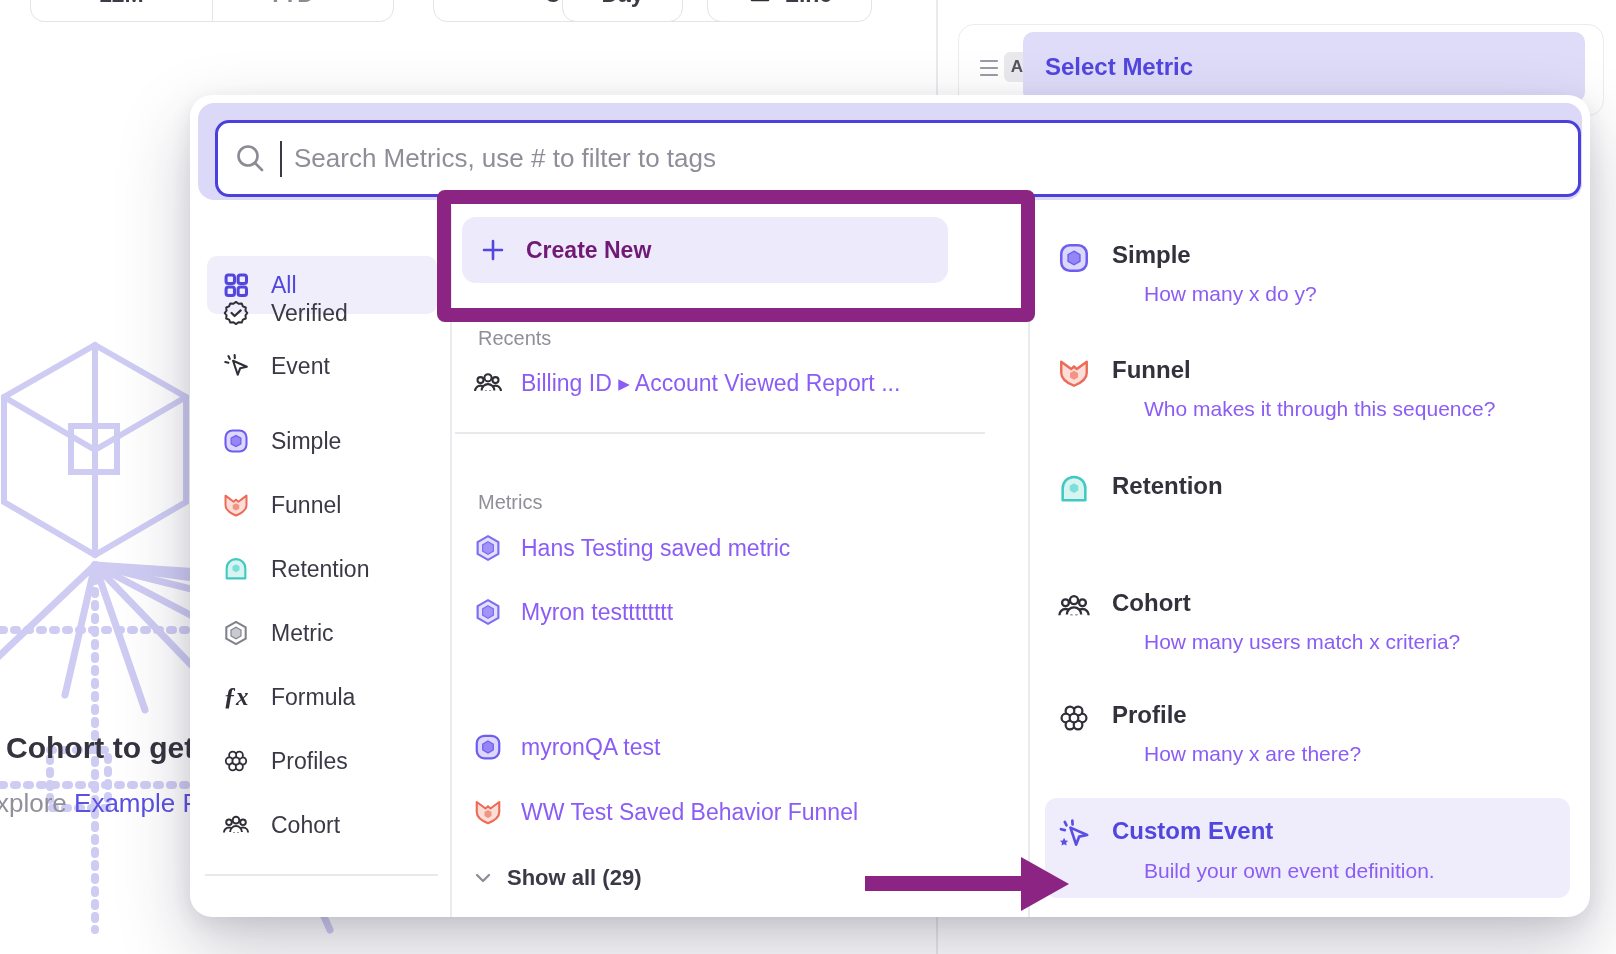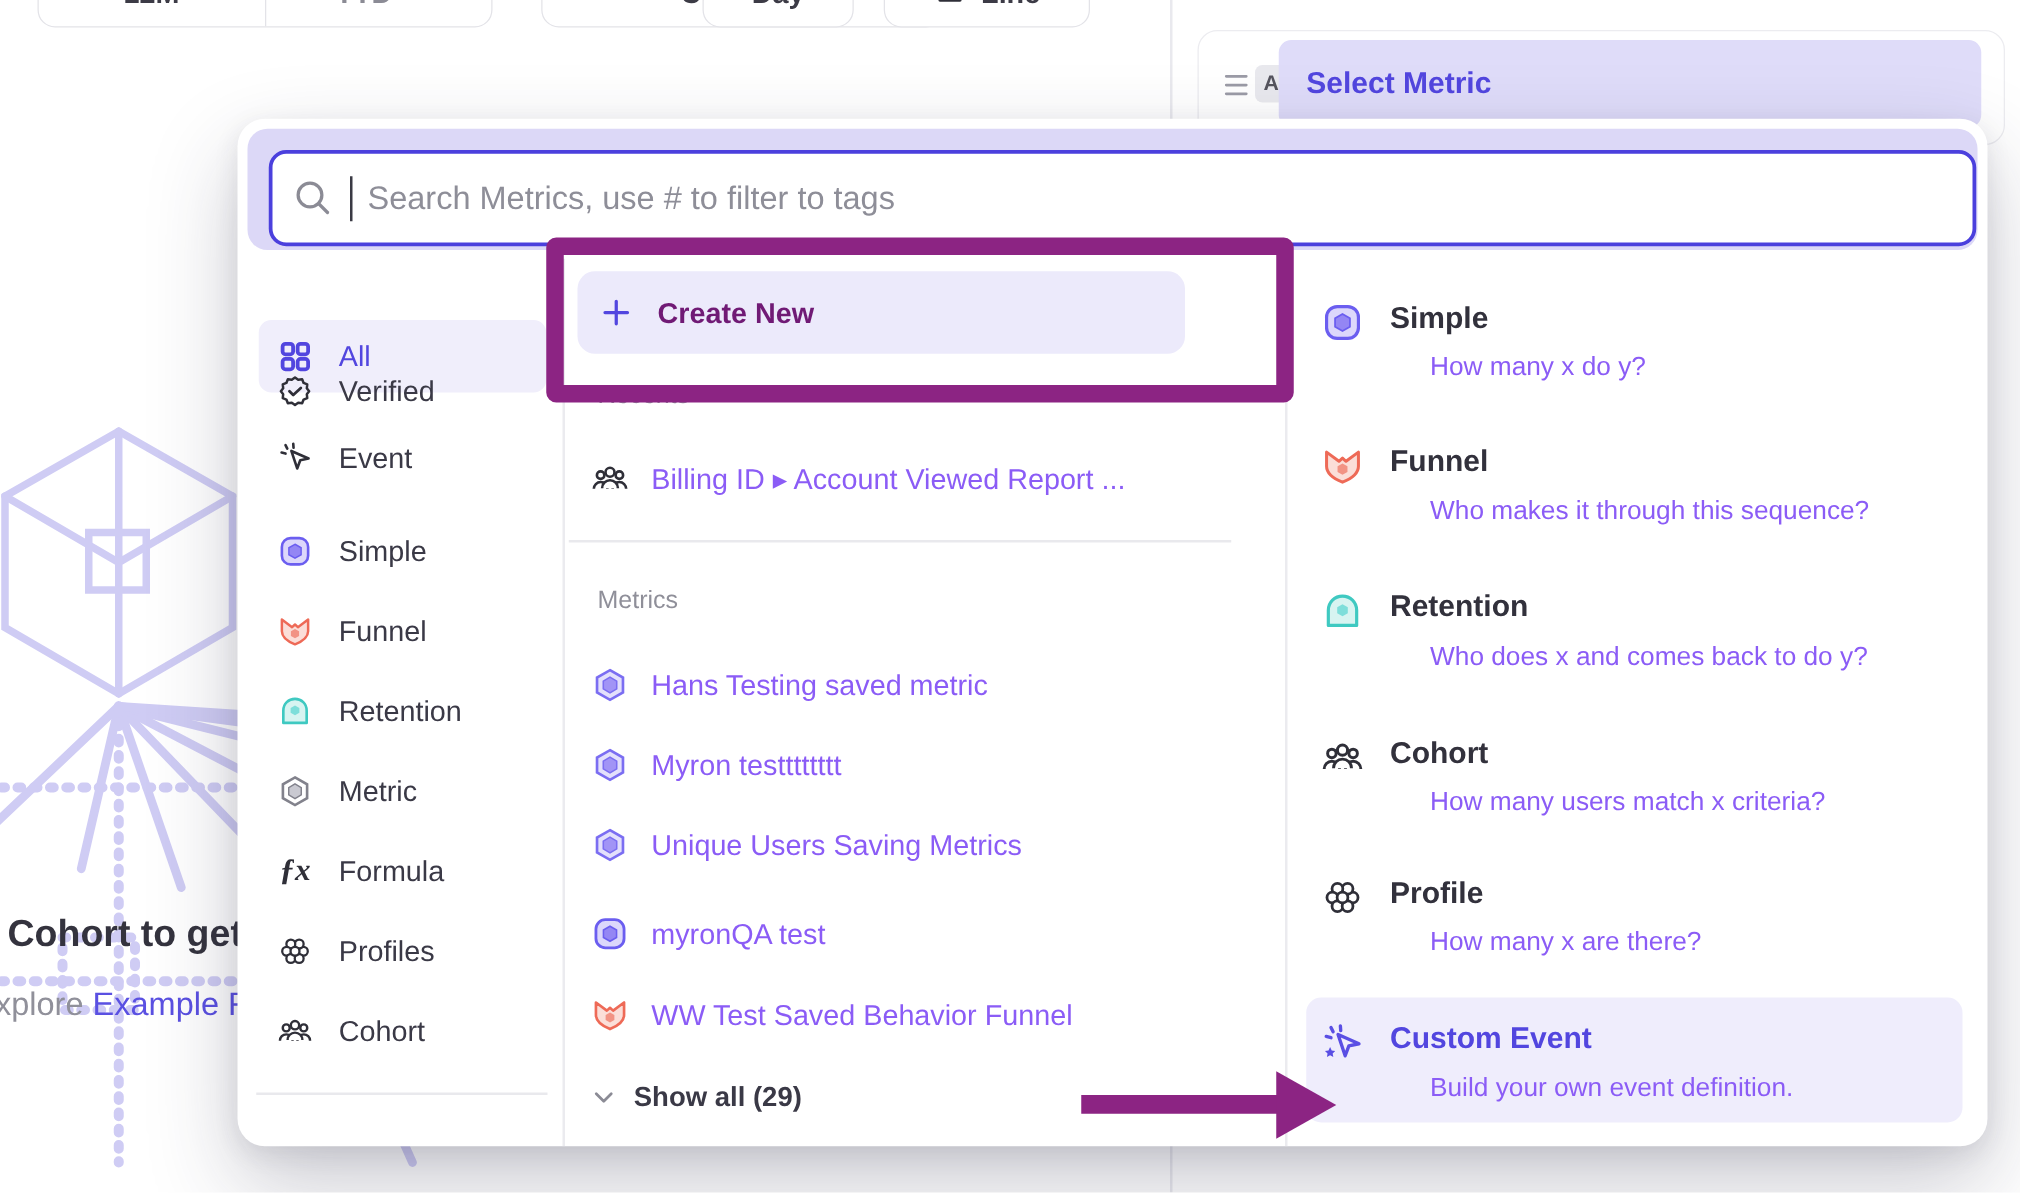--- a/index.html
+++ b/index.html
@@ -58,21 +58,21 @@
   .side-item.sel { background:#f0eefb; color:#5246df; }
   .ic { width:30px; height:30px; display:flex; align-items:center; justify-content:center; flex:none; }
   #side-divider { position:absolute; left:15px; top:779px; width:233px; height:1.5px; background:#e9e9ed; }
   .fx { font-style:italic; font-weight:600; font-size:25px; color:#2f2f38;
     font-family:"Liberation Serif", serif; }
 
   
   #create-new { position:absolute; left:272px; top:122px; width:486px; height:66px;
     background:#eceafb; border-radius:14px; display:flex; align-items:center;
     padding-left:18px; gap:20px; font-size:23px; font-weight:600; color:#701a75; }
-  .sect-label { position:absolute; left:288px; font-size:20px; font-weight:500; color:#8f8f99; }
+  .sect-label { position:absolute; left:288px; font-size:20px; font-weight:500; color:#8f8f99;margin-top:22px; }
   .mrow { position:absolute; left:283px; height:40px; display:flex; align-items:center;
     gap:18px; font-size:23px; font-weight:500; color:#8b5cf6; white-space:nowrap; }
   #h-divider { position:absolute; left:265px; top:337px; width:530px; height:1.5px; background:#e9e9ed; }
   #show-all { position:absolute; left:283px; top:763px; height:40px; display:flex;
     align-items:center; gap:14px; font-size:22px; font-weight:600; color:#3a3946; }
 
   
   .rtitle { position:absolute; left:922px; font-size:24px; font-weight:600;
     color:#32313c; white-space:nowrap; }
   .rdesc { position:absolute; left:954px; font-size:21px; color:#8b5cf6; white-space:nowrap; }
@@ -336,29 +336,20 @@
     </div>
     <div class="mrow" style="top:497px;">
       <span class="ic">
         <svg width="30" height="30" viewBox="0 0 24 24">
           <polygon points="12,2.5 20.3,7.2 20.3,16.8 12,21.5 3.7,16.8 3.7,7.2" stroke="#7b6ef2" stroke-width="1.7" fill="#e3e0fc"></polygon>
           <polygon points="12,7 16.3,9.5 16.3,14.5 12,17 7.7,14.5 7.7,9.5" fill="#a194f6" stroke="#7b6ef2" stroke-width="1"></polygon>
         </svg>
         </span>
       <span>Myron testttttttt</span>
     </div>
-    <div class="mrow" style="top:561px;">
-      <span class="ic">
-        <svg width="30" height="30" viewBox="0 0 24 24">
-          <polygon points="12,2.5 20.3,7.2 20.3,16.8 12,21.5 3.7,16.8 3.7,7.2" stroke="#7b6ef2" stroke-width="1.7" fill="#e3e0fc"></polygon>
-          <polygon points="12,7 16.3,9.5 16.3,14.5 12,17 7.7,14.5 7.7,9.5" fill="#a194f6" stroke="#7b6ef2" stroke-width="1"></polygon>
-        </svg>
-        </span>
-      <span>Unique Users Saving Metrics</span>
-    </div>
     <div class="mrow" style="top:632px;">
       <span class="ic">
         <svg width="30" height="30" viewBox="0 0 24 24">
           <rect x="3" y="3" width="18" height="18" rx="6" stroke="#6b5ef0" stroke-width="1.8" fill="#dcd7fb"></rect>
           <polygon points="12,7.2 16.2,9.6 16.2,14.4 12,16.8 7.8,14.4 7.8,9.6" fill="#9486f4" stroke="#6b5ef0" stroke-width="1"></polygon>
         </svg>
         </span>
       <span>myronQA test</span>
     </div>
     <div class="mrow" style="top:697px;">
@@ -398,21 +389,20 @@
     <div class="rtitle" style="top:261px;">Funnel</div>
     <div class="rdesc" style="top:302px;">Who makes it through this sequence?</div>
 
     <div class="ricon" style="top:376px;">
       <svg width="34" height="34" viewBox="0 0 24 24">
         <path d="M4,20 L4,11.5 C4,6.8 7.6,3.5 12,3.5 C16.4,3.5 20,6.8 20,11.5 L20,20 Z" stroke="#3fc9c1" stroke-width="1.8" fill="#d7f4f1" stroke-linejoin="round"></path>
         <polygon points="12,8 15,9.7 15,13.1 12,14.8 9,13.1 9,9.7" fill="#7ededa"></polygon>
       </svg>
       </div>
     <div class="rtitle" style="top:377px;">Retention</div>
-    <div class="rdesc" style="top:419px;">Who does x and comes back to do y?</div>
 
     <div class="ricon" style="top:493px;">
       <svg width="34" height="34" viewBox="0 0 26 26">
           <g stroke="#2f2f38" stroke-width="1.8" fill="#fff">
         <circle cx="6.5" cy="10.5" r="2.6"></circle>
             <circle cx="19.5" cy="10.5" r="2.6"></circle>
         <path d="M1.8,20 a4.7,4.7 0 0 1 9.4,0"></path>
             <path d="M14.8,20 a4.7,4.7 0 0 1 9.4,0"></path>
         <circle cx="13" cy="8.5" r="3.1"></circle>
             <path d="M7.5,19.5 a5.5,5.5 0 0 1 11,0"></path>

